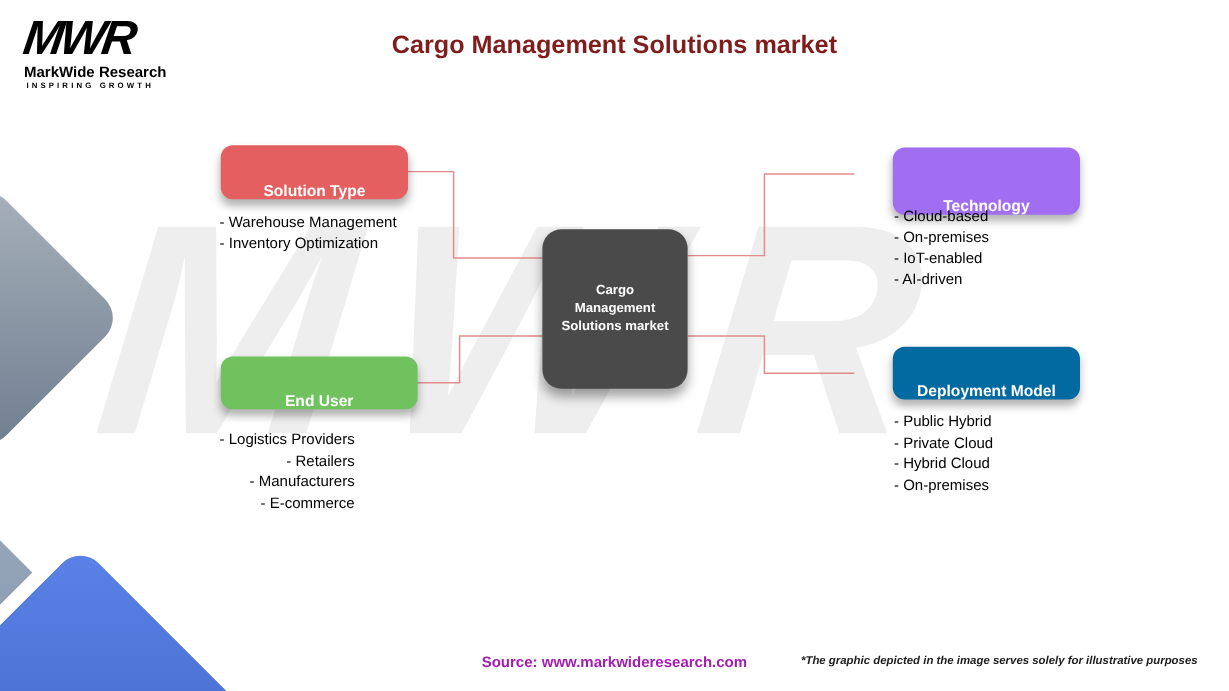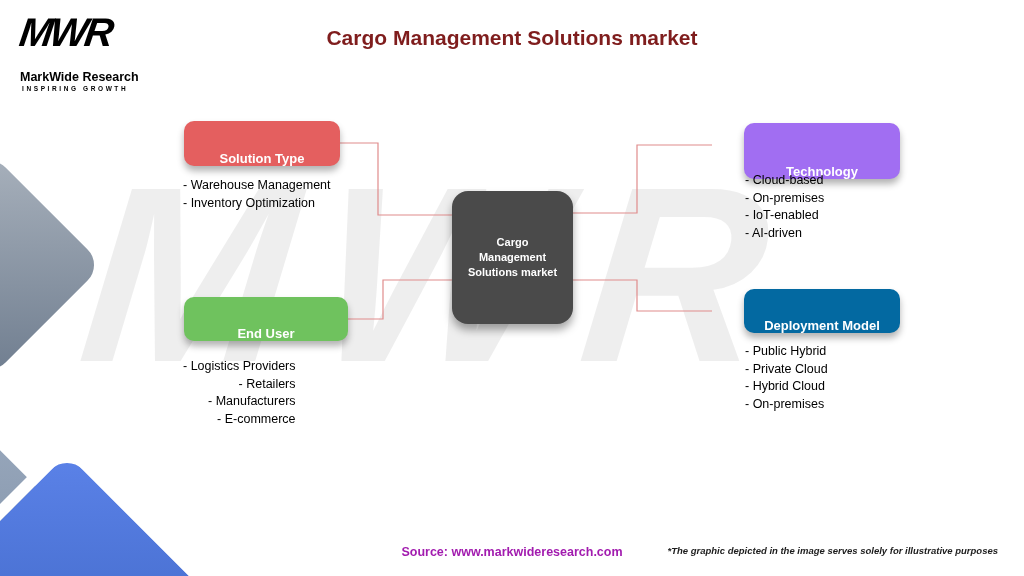--- a/index.html
+++ b/index.html
@@ -18,21 +18,21 @@
     background:linear-gradient(135deg,#5b82e8 0%,#2c54ad 100%);}
   
   #watermark{
     position:absolute;left:85px;top:150px;z-index:0;
     font-size:250px;font-weight:bold;font-style:italic;letter-spacing:28px;
     color:rgba(90,90,90,0.10);transform:skewX(-6deg);line-height:1;user-select:none;
   }
   
   #logo{position:absolute;left:20px;top:12px;z-index:2;color:#000;}
   .logo-mark{font-size:40px;font-weight:800;font-style:italic;letter-spacing:-3px;line-height:1;transform:skewX(-8deg);}
-  .logo-name{font-size:12.5px;font-weight:bold;margin-top:18px;letter-spacing:0px;}
+  .logo-name{font-size:12.5px;font-weight:bold;margin-top:1px;letter-spacing:0px;}
   .logo-tagline{font-size:6.5px;font-weight:bold;letter-spacing:2.6px;margin-top:1px;margin-left:2px;}
   
   #page-title{
     position:absolute;left:0;top:26px;width:100%;text-align:center;z-index:2;
     font-size:21px;font-weight:bold;
   }
   
   #connectors{position:absolute;left:0;top:0;z-index:1;}
   #connectors polyline{fill:none;stroke-width:1.2;}
   

